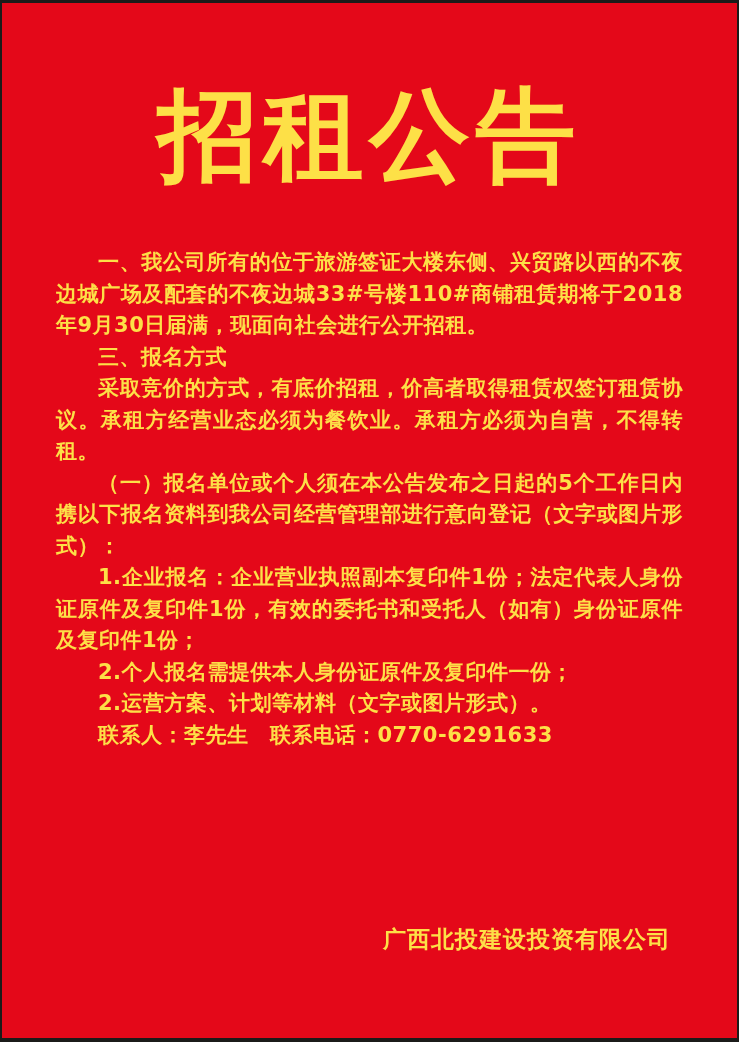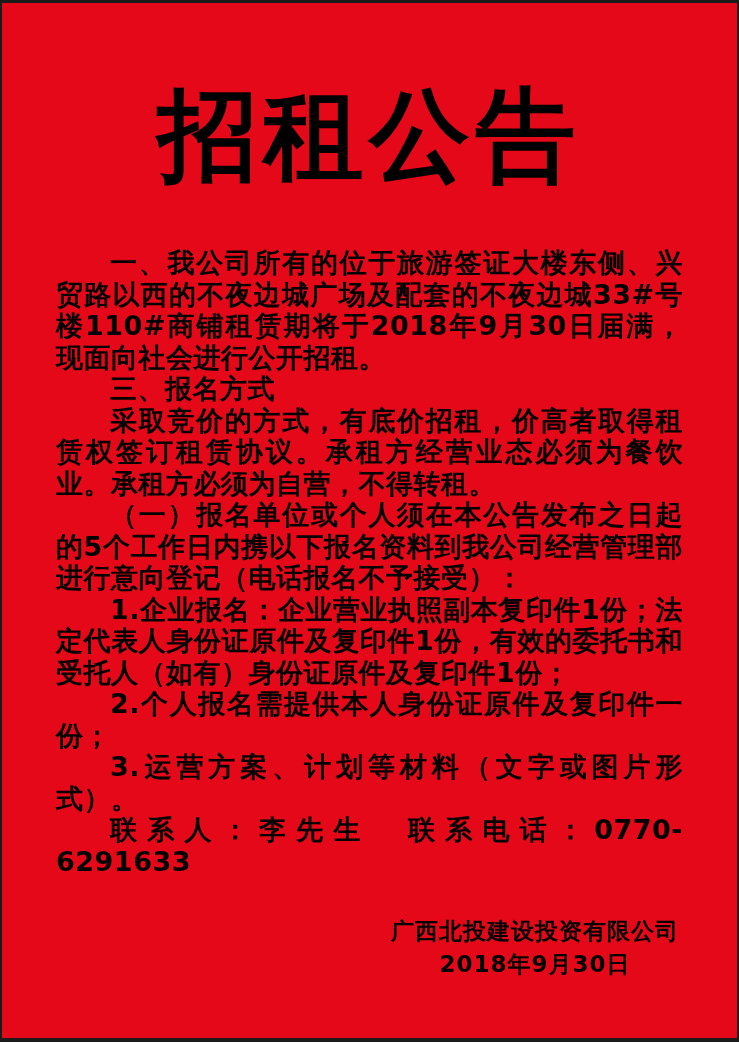--- a/index.html
+++ b/index.html
@@ -13,38 +13,38 @@
   .poster {
     position: relative;
     box-sizing: border-box;
     width: 739px;
     height: 1042px;
     background: #e40819;
     border-top: 3px solid #1b1b19;
     border-bottom: 4px solid #1b1b19;
     border-left: 2px solid #1b1b19;
     border-right: 2px solid #1b1b19;
-    color: #000000;
+    color: #fde047;
     font-family: "DejaVu Sans", "Liberation Sans", sans-serif;
   }
   .title {
     margin-top: 62px;
     height: 140px;
     line-height: 140px;
     text-align: center;
     font-family: "DejaVu Serif", "Liberation Serif", serif;
     font-weight: 900;
     font-size: 100px;
     letter-spacing: 6px;
     white-space: nowrap;
   }
   .body-text {
     margin-top: 42px;
     padding: 0 54px 0 54px;
-    font-size: 27px;
+    font-size: 21px;
     line-height: 31.5px;
     font-weight: bold;
     letter-spacing: 0.5px;
     text-align: justify;
   }
   .body-text p {
     margin: 0;
     padding: 0;
     text-indent: 2em;
   }
@@ -52,38 +52,37 @@
     position: absolute;
     right: 58px;
     top: 912px;
     text-align: center;
     font-size: 23px;
     font-weight: bold;
     line-height: 33px;
     letter-spacing: 1px;
     white-space: nowrap;
   }
-  .signature .sig-line { margin: 0; }
+  .signature .sig-line { margin: 8px; }
 </style>
 </head>
 <body>
 
 <div class="poster">
 
   <div class="title">招租公告</div>
 
   <div class="body-text">
     <p>一、我公司所有的位于旅游签证大楼东侧、兴贸路以西的不夜边城广场及配套的不夜边城33#号楼110#商铺租赁期将于2018年9月30日届满，现面向社会进行公开招租。</p>
     <p>三、报名方式</p>
     <p>采取竞价的方式，有底价招租，价高者取得租赁权签订租赁协议。承租方经营业态必须为餐饮业。承租方必须为自营，不得转租。</p>
-    <p>（一）报名单位或个人须在本公告发布之日起的5个工作日内携以下报名资料到我公司经营管理部进行意向登记（电话报名不予接受）：</p>
+    <p>（一）报名单位或个人须在本公告发布之日起的5个工作日内携以下报名资料到我公司经营管理部进行意向登记（文字或图片形式）：</p>
     <p>1.企业报名：企业营业执照副本复印件1份；法定代表人身份证原件及复印件1份，有效的委托书和受托人（如有）身份证原件及复印件1份；</p>
     <p>2.个人报名需提供本人身份证原件及复印件一份；</p>
-    <p>3.运营方案、计划等材料（文字或图片形式）。</p>
+    <p>2.运营方案、计划等材料（文字或图片形式）。</p>
     <p>联系人：李先生　联系电话：0770-6291633</p>
   </div>
 
   <div class="signature">
     <p class="sig-line">广西北投建设投资有限公司</p>
-    <p class="sig-line">2018年9月30日</p>
   </div>
 
 </div>
 
 </body></html>

